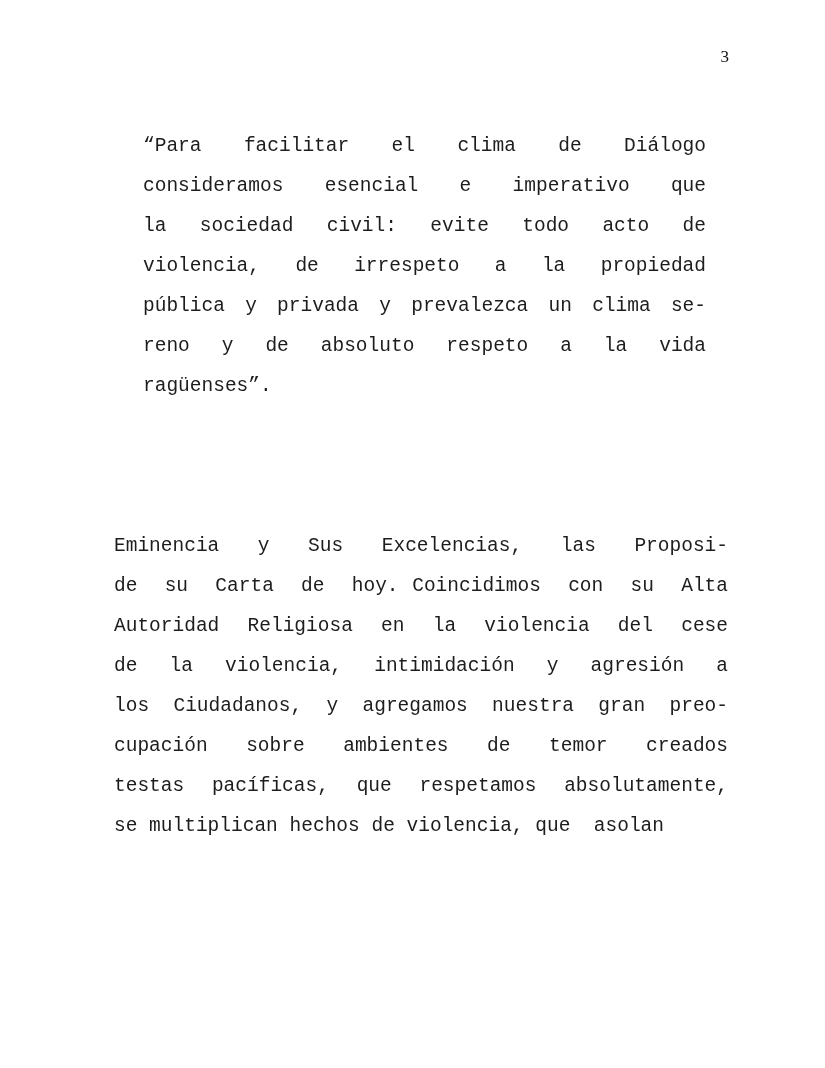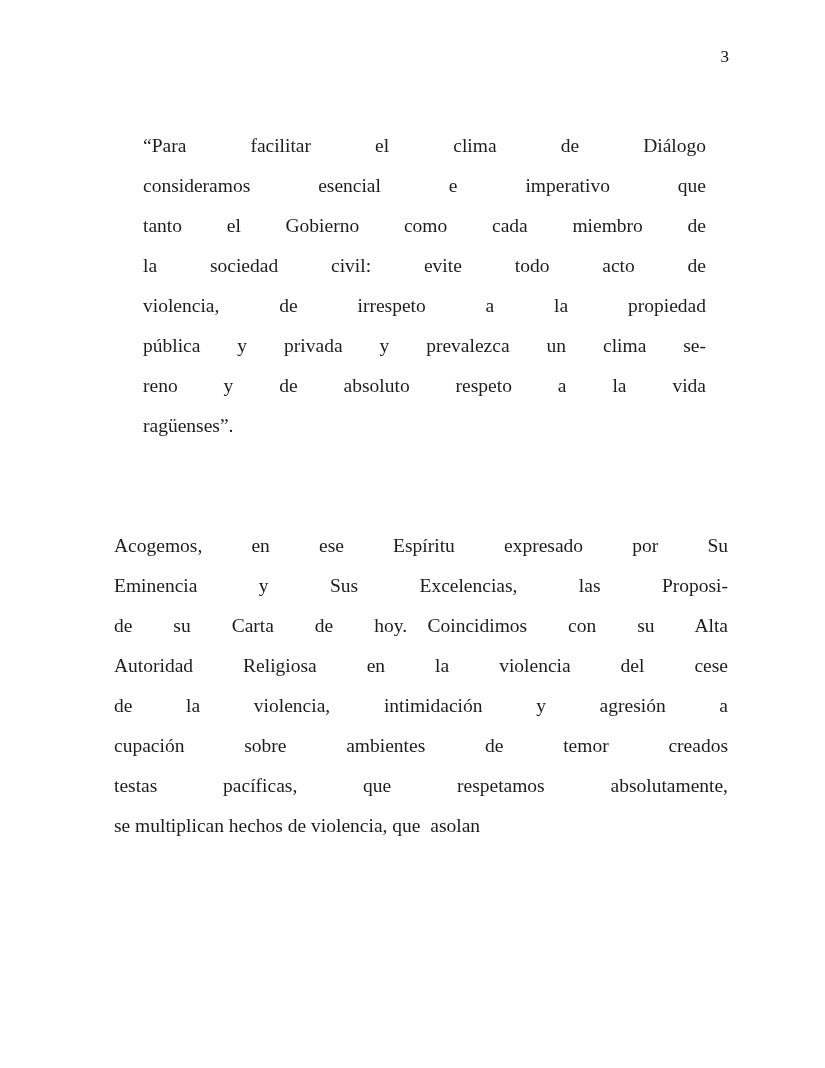--- a/index.html
+++ b/index.html
@@ -58,49 +58,47 @@
   .line {
     display: block;
     font-size: 19.5px;
     line-height: 40px;
     height: 40px;
     white-space: pre;
     text-align: justify;
     text-align-last: justify;
     letter-spacing: 0;
     color: #1d1d1d;
-    font-family: Liberation Serif, serif;
   }
   .line.last {
     text-align: center;
     text-align-last: left;
   }
 </style>
 </head>
 <body>
 
 <div class="page">
 
   <div class="page-number">3</div>
 
   <div class="text-block" id="quote-block">
       <div class="line">“Para  facilitar  el  clima  de  Diálogo</div>
       <div class="line">consideramos  esencial  e  imperativo  que</div>
-      <div class="line">tanto  el  Gobierno  como  cada  miembro  de</div>
       <div class="line">la  sociedad  civil:  evite  todo  acto  de</div>
       <div class="line">violencia,  de  irrespeto  a  la  propiedad</div>
       <div class="line">pública y privada y prevalezca un clima se-</div>
       <div class="line">reno  y  de  absoluto  respeto  a  la  vida</div>
       <div class="line last">ragüenses”.</div>
     </div>
 
   <div class="text-block" id="body-paragraph">
-      <div class="line">Acogemos,  en  ese  Espíritu  expresado  por  Su</div>
       <div class="line">Eminencia  y  Sus  Excelencias,  las  Proposi-</div>
       <div class="line">de  su  Carta  de  hoy. Coincidimos  con  su  Alta</div>
       <div class="line">Autoridad  Religiosa  en  la  violencia  del  cese</div>
       <div class="line">de  la  violencia,  intimidación  y  agresión  a</div>
+      <div class="line">los Ciudadanos, y agregamos nuestra gran preo-</div>
       <div class="line">cupación  sobre  ambientes  de  temor  creados</div>
       <div class="line">testas pacíficas, que respetamos absolutamente,</div>
       <div class="line last">se multiplican hechos de violencia, que  asolan</div>
     </div>
 
 </div>
 
 </body></html>

